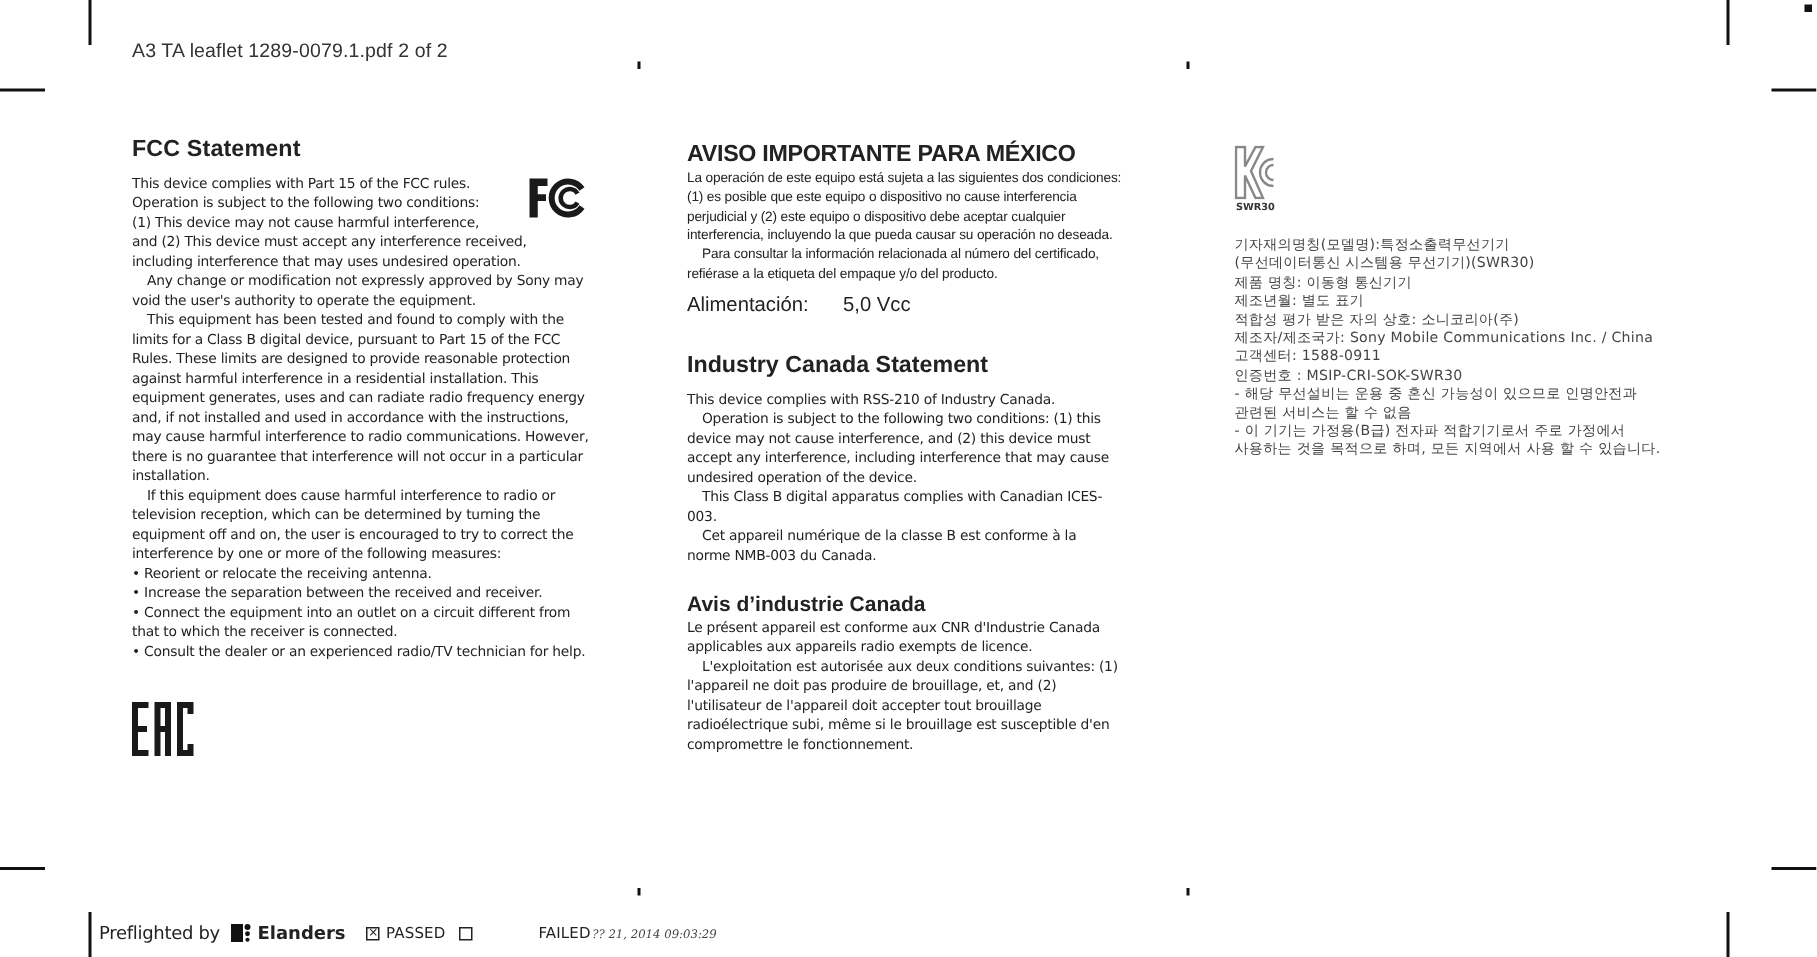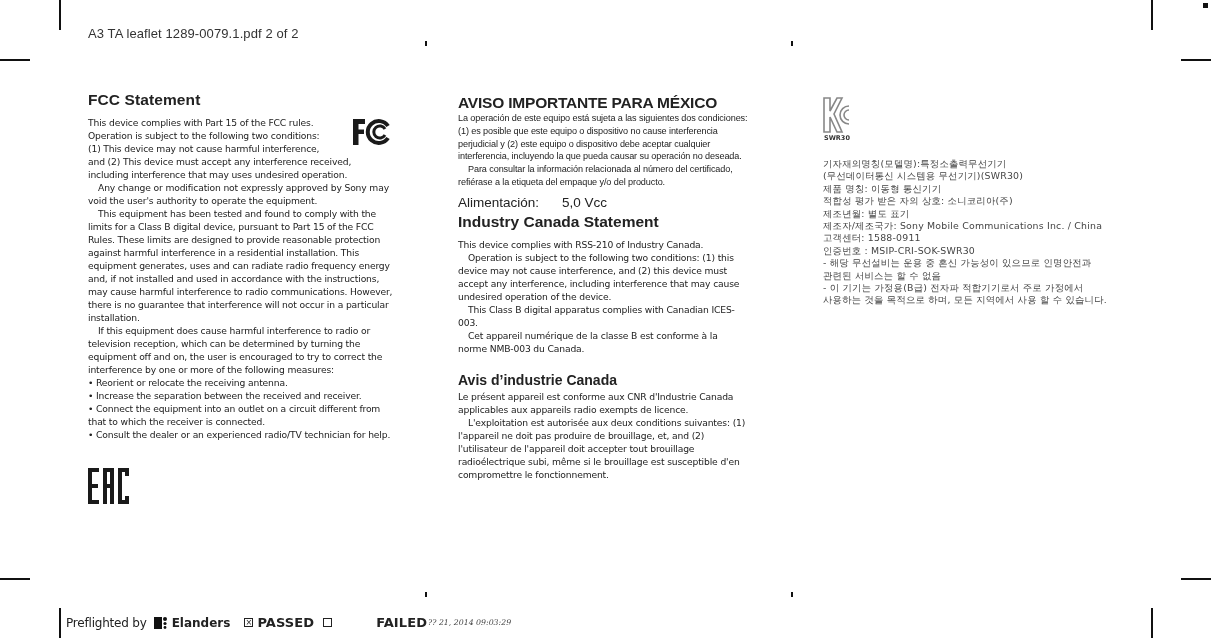--- a/index.html
+++ b/index.html
@@ -21,33 +21,33 @@
   .indent { text-indent: 10px; }
   .bullet::before { content: "• "; }
 
   .fcc-logo { position: absolute; left: 264px; top: 26px; width: 40px; height: 30px; }
   .eac-logo { position: absolute; left: 0; top: 377px; width: 42px; height: 36px; }
 
   .mx-title { font-size: 15.5px; font-weight: bold; color: #222; line-height: 18px; letter-spacing: -0.2px; }
   .mx-text { font-family: "Liberation Sans", sans-serif; font-size: 9.1px; line-height: 12.8px; color: #222; letter-spacing: -0.1px; }
   .power { margin-top: 6px; font-size: 13.5px; color: #222; display: flex; gap: 0; }
   .power .lbl { width: 104px; }
-  .ic-title { margin-top: 3px; font-size: 15.5px; font-weight: bold; color: #222; margin-bottom: 7px; }
+  .ic-title { margin-top: 25px; font-size: 15.5px; font-weight: bold; color: #222; margin-bottom: 7px; }
   .avis-title { margin-top: 17px; font-size: 14px; color: #222; margin-bottom: 2px; }
 
   .kc-logo { width: 28px; height: 36px; display: block; }
   .kc-model { font-family: "DejaVu Sans", sans-serif; font-size: 6.5px; font-weight: bold; color: #333; margin-top: 1px; margin-left: 1px; }
   .kr-text { margin-top: 16px; font-family: "DejaVu Sans", sans-serif; font-size: 9.4px; line-height: 12.4px; color: #444; letter-spacing: 0.2px; }
 
   .preflight { position: absolute; left: 66px; top: 615px; display: flex; align-items: center; font-family: "DejaVu Sans", sans-serif; font-size: 11.5px; color: #222; white-space: nowrap; }
   .preflight .pby { font-size: 12px; letter-spacing: -0.2px; }
   .el-logo { width: 14px; height: 12px; margin: 0 4px 0 7px; display: inline-block; }
   .el-name { font-weight: bold; font-size: 12px; margin-right: 14px; }
   .chk { width: 9px; height: 9px; border: 1px solid #222; display: inline-flex; align-items: center; justify-content: center; font-size: 8px; line-height: 1; margin-right: 4px; }
-  .chk-lbl { font-weight: bold; font-size: 13px; letter-spacing: 0.1px; margin-right: 9px; }
+  .chk-lbl { font-weight: normal; font-size: 10px; letter-spacing: 0.1px; margin-right: 9px; }
   .chk-lbl.failed { margin-right: 0; margin-left: 40px; }
   .stamp { font-family: "DejaVu Serif", serif; font-style: italic; font-size: 7.8px; color: #444; margin-left: 1px; }
 </style>
 </head>
 <body>
 
 <div class="mark" style="left:59px;top:0;width:1.5px;height:30px;"></div>
 <div class="mark" style="left:0;top:59px;width:30px;height:1.5px;"></div>
 <div class="mark" style="left:1151px;top:0;width:1.5px;height:30px;"></div>
 <div class="mark" style="left:1181px;top:59px;width:30px;height:1.5px;"></div>
@@ -121,22 +121,22 @@
   <svg class="kc-logo" viewBox="0 0 28 36">
     <path d="M1 1 H7 V14 L14 1 H19 L11 17 L19 35 H14 L7 20 V35 H1 Z" fill="none" stroke="#888" stroke-width="1.6"></path>
     <path d="M26 9 A9 9 0 1 0 26 27" fill="none" stroke="#888" stroke-width="1.6"></path>
     <path d="M26 13 A5 5 0 1 0 26 23" fill="none" stroke="#888" stroke-width="1.6"></path>
   </svg>
   <div class="kc-model">SWR30</div>
   <div class="kr-text">
     <p>기자재의명칭(모델명):특정소출력무선기기</p>
     <p>(무선데이터통신 시스템용 무선기기)(SWR30)</p>
     <p>제품 명칭: 이동형 통신기기</p>
+    <p>제조년월: 별도 표기</p>
     <p>적합성 평가 받은 자의 상호: 소니코리아(주)</p>
-    <p>제조년월: 별도 표기</p>
     <p>제조자/제조국가: Sony Mobile Communications Inc. / China</p>
     <p>고객센터: 1588-0911</p>
     <p>인증번호 : MSIP-CRI-SOK-SWR30</p>
     <p>- 해당 무선설비는 운용 중 혼신 가능성이 있으므로 인명안전과</p>
     <p>관련된 서비스는 할 수 없음</p>
     <p>- 이 기기는 가정용(B급) 전자파 적합기기로서 주로 가정에서</p>
     <p>사용하는 것을 목적으로 하며, 모든 지역에서 사용 할 수 있습니다.</p>
   </div>
 </section>
 

